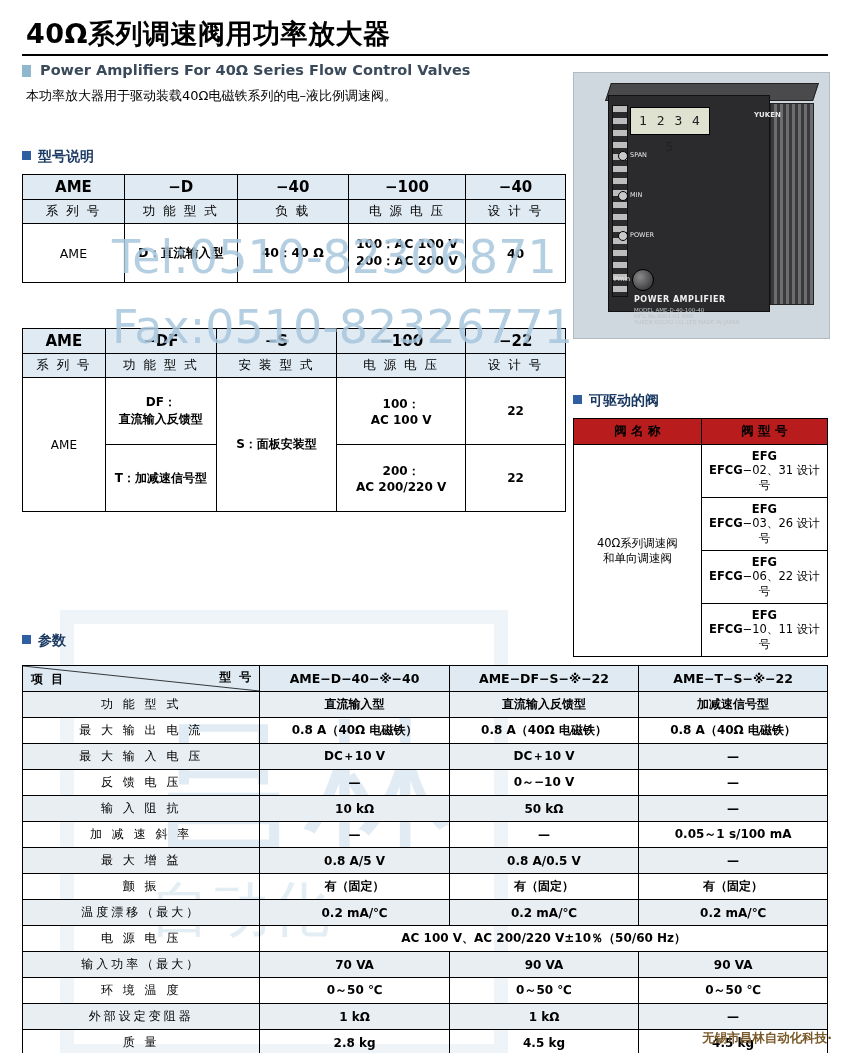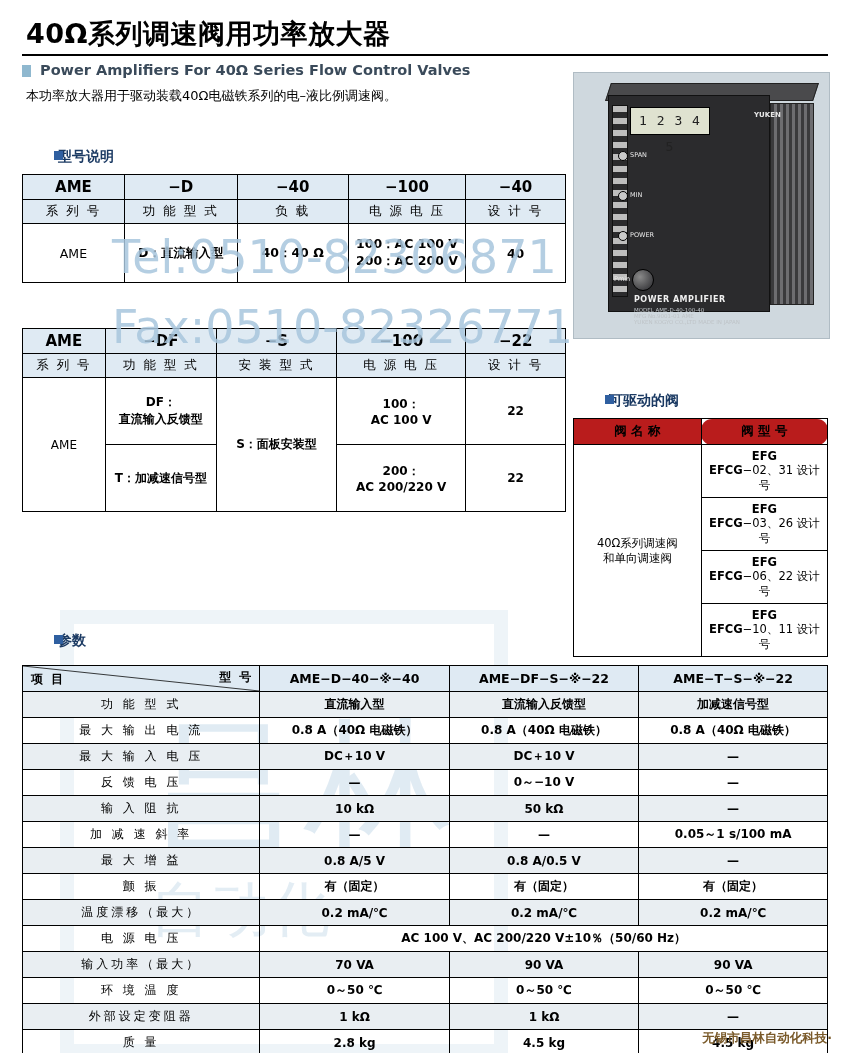--- a/index.html
+++ b/index.html
@@ -34,22 +34,21 @@
     background:#8fb8cf;
   }
   .intro{
     position:absolute;left:26px;top:86px;width:520px;
     font-size:13px;line-height:1.5;
   }
 
   
   .sec-head{
     position:absolute;font-size:14px;font-weight:bold;color:#1b3a63;
-    padding-left:4px;
-    margin-left:32px;
+    padding-left:16px;
   }
   .sec-head:before{
     content:"";position:absolute;left:0;top:3px;width:9px;height:9px;
     background:#2f5fa0;
   }
 
   
   table{border-collapse:collapse;}
   .tbl{
     position:absolute;
@@ -292,21 +291,21 @@
 MFG No.9001-01  AME
 YUKEN KOGYO CO.,LTD  MADE IN JAPAN</div>
   </div>
 
   <div class="sec-head" style="left:573px;top:392px;">可驱动的阀</div>
 
   <table class="tbl" id="valves">
     <tbody>
         <tr class="hdrv">
       <td style="width:130px;">阀 名 称</td>
-      <td style="width:125px;border-radius:11px;">阀 型 号</td>
+      <td style="width:125px;">阀 型 号</td>
     </tr>
     <tr class="vr">
       <td rowspan="4" style="white-space:pre-line;">40Ω系列调速阀
 和单向调速阀</td>
       <td>
         <span class="b">EFG</span><br>
         <span class="b">EFCG</span><span>−02、31 设计号</span>
       </td>
     </tr>
     <tr class="vr">

